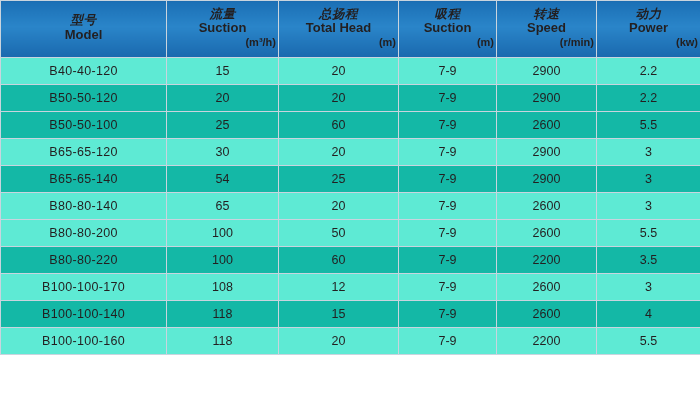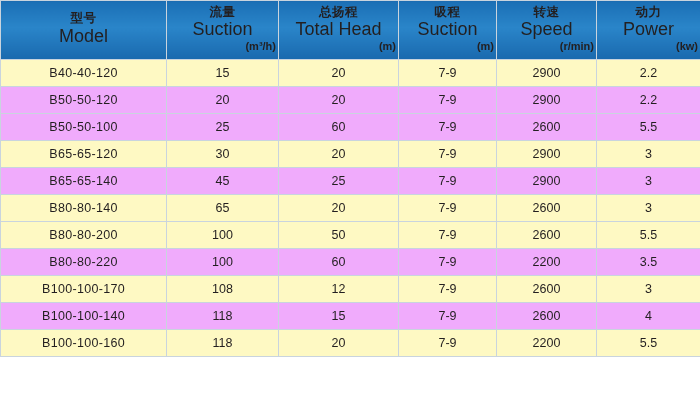--- a/index.html
+++ b/index.html
@@ -32,42 +32,43 @@
     padding: 4px 2px 6px 2px;
     height: 46px;
     font-weight: bold;
     line-height: 1.15;
   }
   thead th .cn {
     display: block;
     font-size: 12.5px;
     font-weight: bold;
     letter-spacing: 0.5px;
+    font-style: italic;
   }
   thead th .en {
     display: block;
-    font-size: 18px;
-    font-weight: normal;
+    font-size: 13px;
+    font-weight: bold;
   }
   thead th .unit {
     display: block;
     font-size: 11px;
     font-weight: bold;
     text-align: right;
   }
   tbody td {
     height: 26px;
     font-size: 12.5px;
     padding: 0;
   }
   tbody tr.odd td {
-    background: #fef9c3;
+    background: #5eead4;
   }
   tbody tr.even td {
-    background: #f0abfc;
+    background: #14b8a6;
   }
   tbody td.model {
     letter-spacing: 0.3px;
   }
   
   col.c0 { width: 166px; }
   col.c1 { width: 112px; }
   col.c2 { width: 120px; }
   col.c3 { width: 98px; }
   col.c4 { width: 100px; }
@@ -147,21 +148,21 @@
     <tr class="odd">
       <td class="model">B65-65-120</td>
       <td>30</td>
       <td>20</td>
       <td>7-9</td>
       <td>2900</td>
       <td>3</td>
     </tr>
     <tr class="even">
       <td class="model">B65-65-140</td>
-      <td>45</td>
+      <td>54</td>
       <td>25</td>
       <td>7-9</td>
       <td>2900</td>
       <td>3</td>
     </tr>
     <tr class="odd">
       <td class="model">B80-80-140</td>
       <td>65</td>
       <td>20</td>
       <td>7-9</td>

